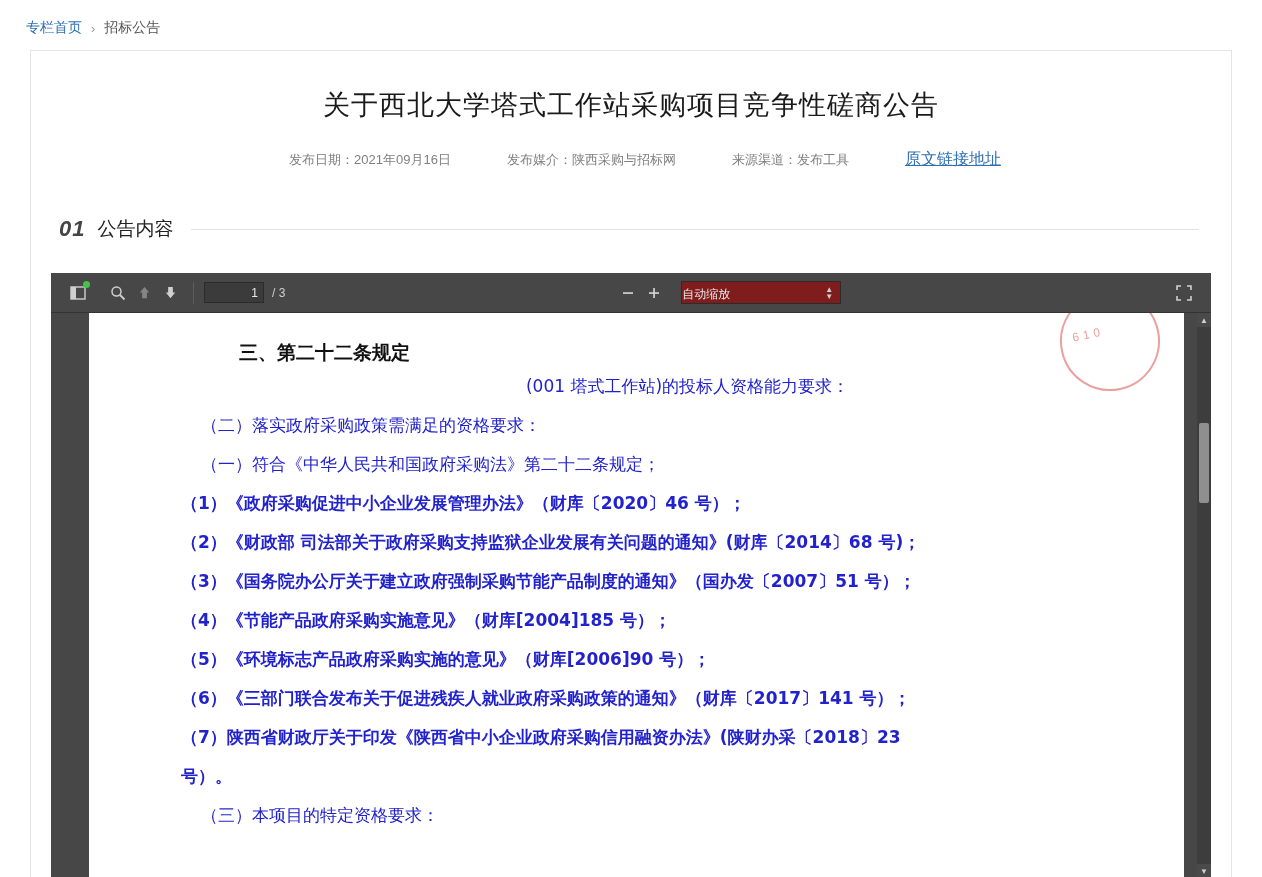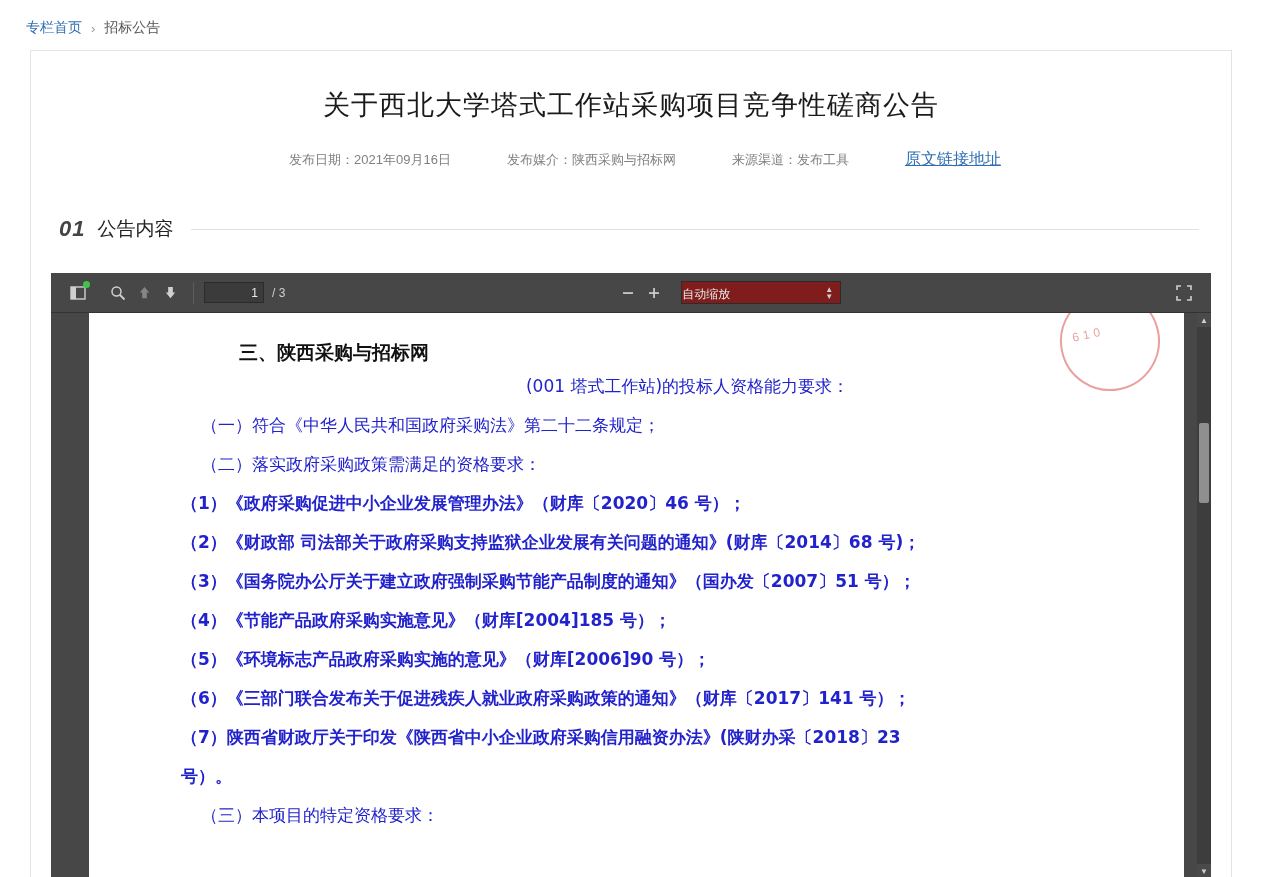--- a/index.html
+++ b/index.html
@@ -388,24 +388,24 @@
         </svg>
       </div>
     </div>
 
     <div class="pdf-body">
       <div class="pdf-page">
         <div class="seal">
           <span>610</span>
         </div>
         <div class="pdf-content">
-          <div class="pdf-h">三、陕西采购与招标网</div>
+          <div class="pdf-h">三、第二十二条规定</div>
           <div class="pdf-p indent-1">(001 塔式工作站)的投标人资格能力要求：</div>
+          <div class="pdf-p indent-2">（二）落实政府采购政策需满足的资格要求：</div>
           <div class="pdf-p indent-2">（一）符合《中华人民共和国政府采购法》第二十二条规定；</div>
-          <div class="pdf-p indent-2">（二）落实政府采购政策需满足的资格要求：</div>
           <div class="pdf-p indent-0">（1）《政府采购促进中小企业发展管理办法》（财库〔2020〕46 号）；</div>
           <div class="pdf-p indent-0">（2）《财政部 司法部关于政府采购支持监狱企业发展有关问题的通知》(财库〔2014〕68 号)；</div>
           <div class="pdf-p indent-0">（3）《国务院办公厅关于建立政府强制采购节能产品制度的通知》（国办发〔2007〕51 号）；</div>
           <div class="pdf-p indent-0">（4）《节能产品政府采购实施意见》（财库[2004]185 号）；</div>
           <div class="pdf-p indent-0">（5）《环境标志产品政府采购实施的意见》（财库[2006]90 号）；</div>
           <div class="pdf-p indent-0">（6）《三部门联合发布关于促进残疾人就业政府采购政策的通知》（财库〔2017〕141 号）；</div>
           <div class="pdf-p indent-0">（7）陕西省财政厅关于印发《陕西省中小企业政府采购信用融资办法》(陕财办采〔2018〕23</div>
           <div class="pdf-p indent-0">号）。</div>
           <div class="pdf-p indent-2">（三）本项目的特定资格要求：</div>
         </div>

